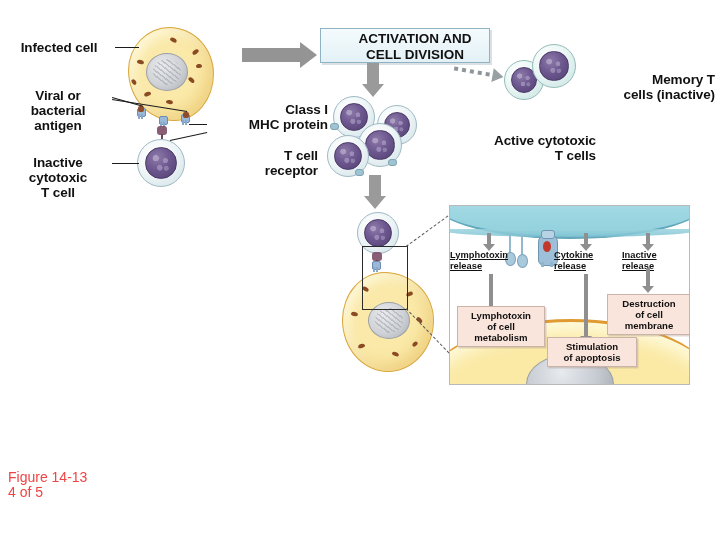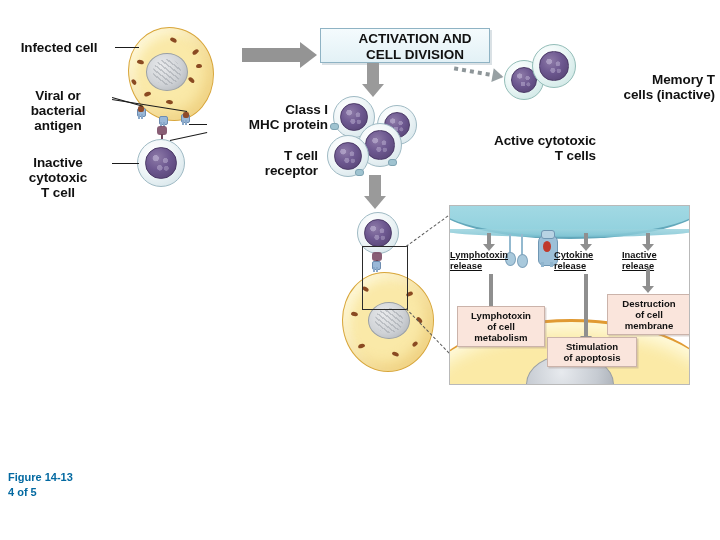--- a/index.html
+++ b/index.html
@@ -174,21 +174,21 @@
   .lympho{position:absolute;}
   .lympho .stalk{position:absolute;width:2.4px;background:#93b9cf;}
   .lympho .blob{position:absolute;width:9px;height:12px;border-radius:50%;background:#a9c9dc;border:1px solid #7da2bb;}
   .cytmol{position:absolute;width:22px;height:36px;}
   .cytmol .body{position:absolute;left:2px;top:4px;width:18px;height:30px;border-radius:8px 8px 6px 6px;background:#9dc0d8;border:1.2px solid #6f96b3;}
   .cytmol .cap{position:absolute;left:5px;top:0;width:12px;height:7px;border-radius:3px;background:#b8d3e4;border:1px solid #6f96b3;}
   .cytmol .mouth{position:absolute;left:7px;top:11px;width:8px;height:11px;border-radius:50%;background:#c0392b;}
   .cytmol .leg{position:absolute;top:32px;width:3px;height:5px;background:#8fb4cd;}
 
   
-  #figure-caption{position:absolute;left:8px;top:470px;font-size:11px;font-weight:bold;line-height:15px;white-space:pre-line;color:#0369a1;}
+  #figure-caption{position:absolute;left:8px;top:470px;font-size:14px;font-weight:normal;line-height:15px;white-space:pre-line;color:#ef4444;}
   #copyright{position:absolute;left:34px;top:518px;font-size:8.6px;color:#8c8c8c;letter-spacing:.1px;}
 </style>
 </head>
 <body>
 
 <div class="stage">
 
   <div class="infcell" style="left:128px;top:27px;width:84px;height:92px;border-radius:48% 52% 46% 54%/46% 50% 50% 54%;"></div>
   <div class="nucleus" style="left:146px;top:53px;width:40px;height:36px;"></div>
   <div class="speck" style="left:170px;top:38px;width:7px;height:4px;transform:rotate(28deg);"></div>

